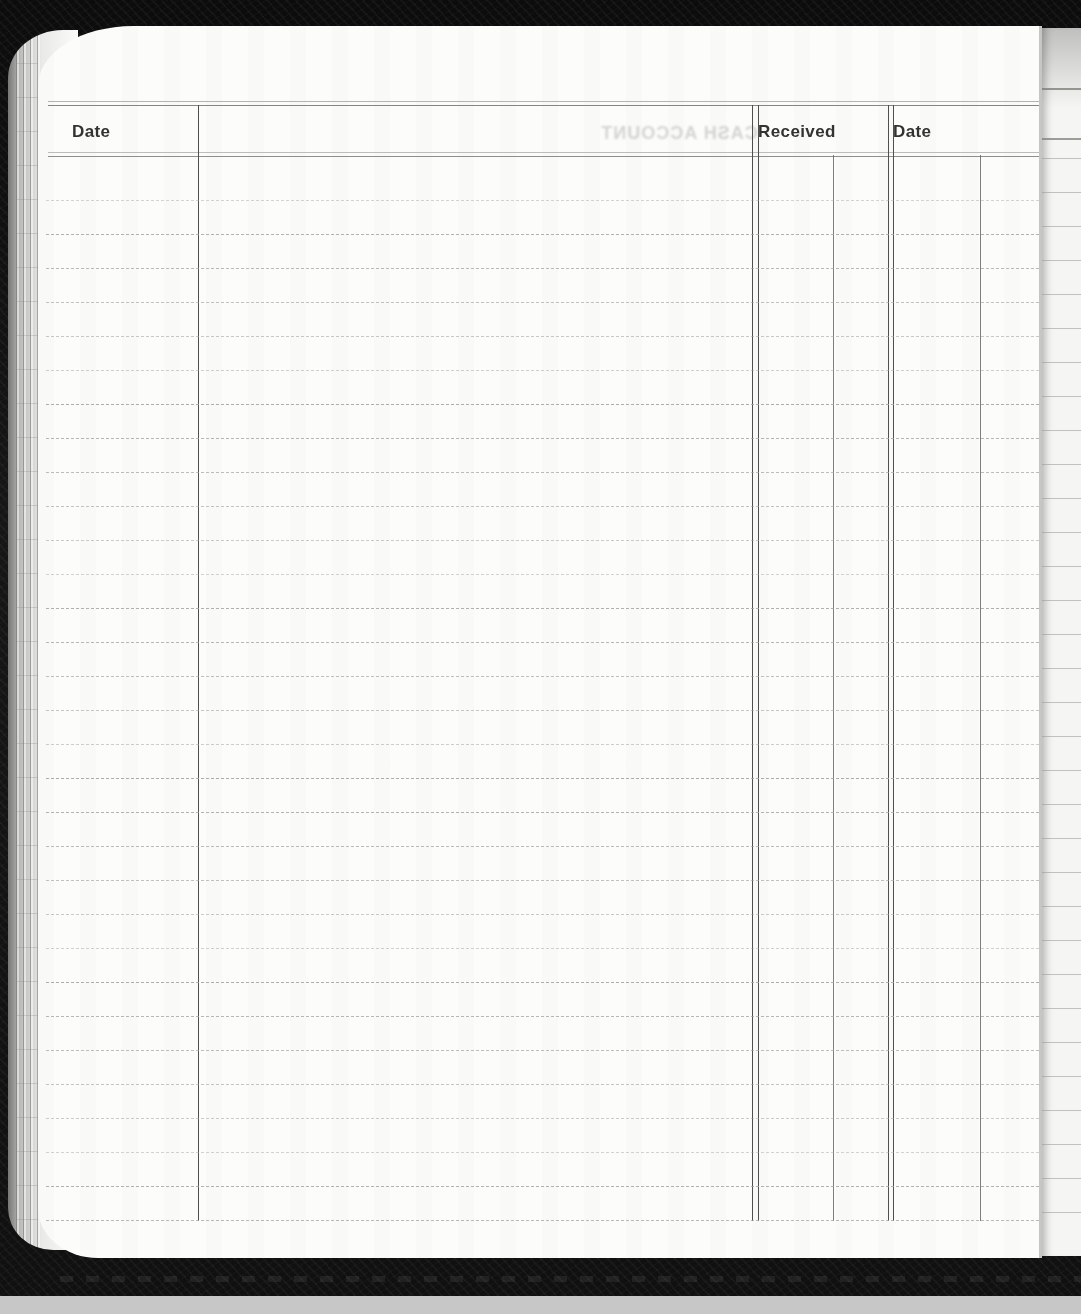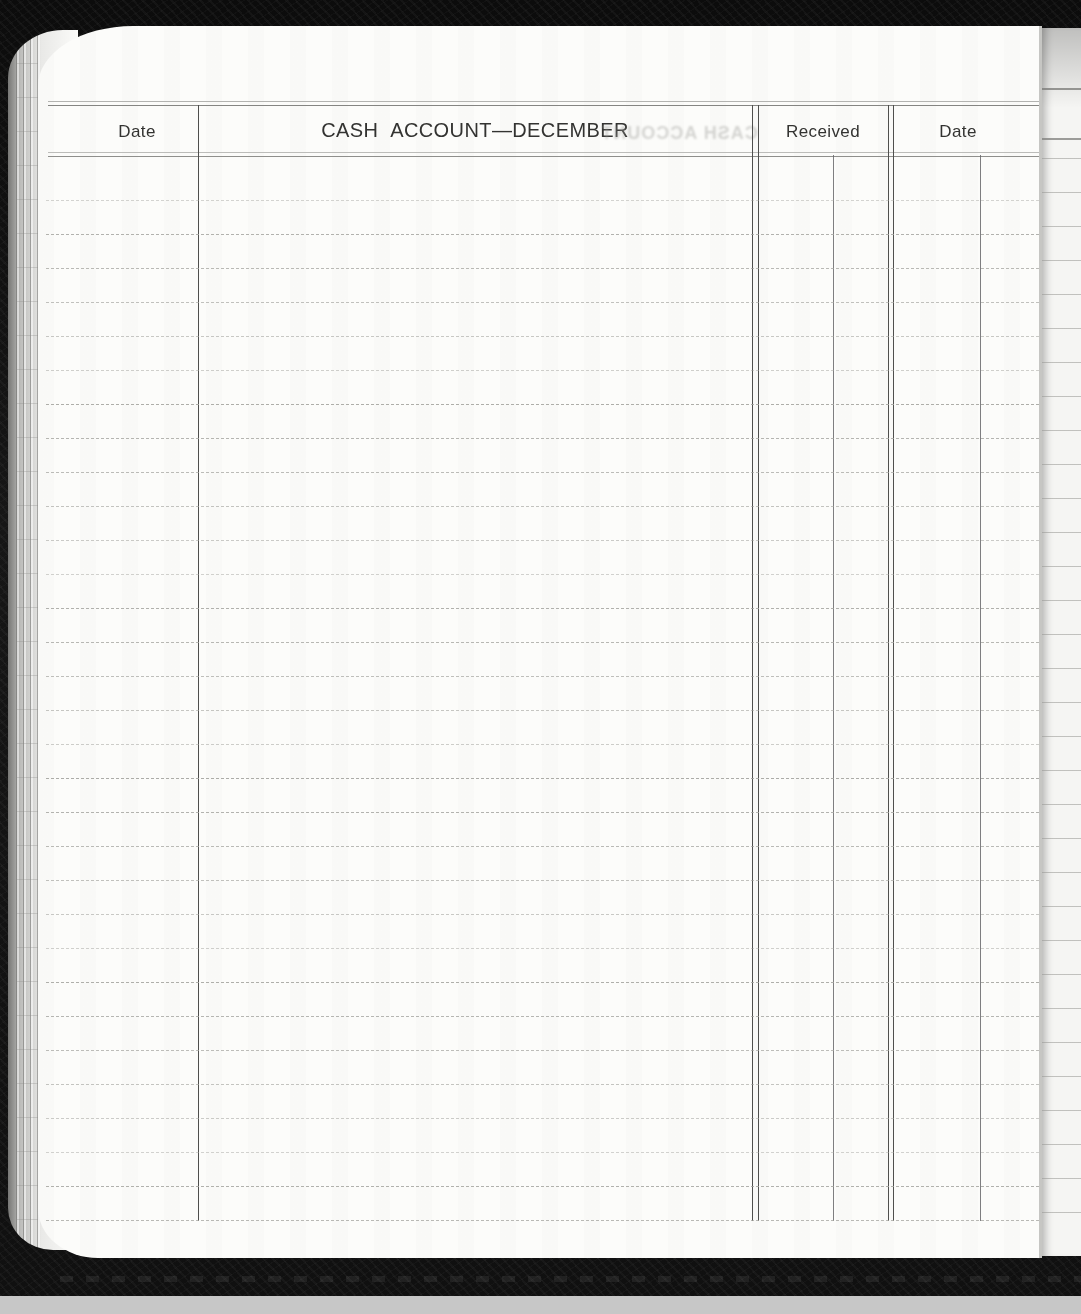--- a/index.html
+++ b/index.html
@@ -65,21 +65,21 @@
   }
   .page-hline{position:absolute;left:10px;right:0;height:1px;}
   .hl-top-outer{top:75px;background:#b3b3b0;}
   .hl-top-inner{top:79px;background:#858582;}
   .hl-bot-outer{top:126px;background:#bcbcb9;}
   .hl-bot-inner{top:130px;background:#8f8f8c;}
   
   .hdr{
     position:absolute;top:94px;height:24px;
     color:var(--header-text,#333331);
-    font-weight:400;text-align:center;line-height:24px;
+    font-weight:700;text-align:left;line-height:24px;
     letter-spacing:0.4px;white-space:nowrap;
   }
   .hdr.date{left:34px;width:130px;font-size:17px;}
   .hdr.title{left:160px;width:554px;font-size:20px;word-spacing:7px;top:92px;}
   .hdr.received{left:720px;width:130px;font-size:17px;}
   .hdr.paid{left:855px;width:130px;font-size:17px;}
   .ghost{
     position:absolute;left:557px;width:168px;top:96px;height:22px;
     font-size:18px;font-weight:700;color:#9d9d99;
     transform:scaleX(-1);
@@ -120,21 +120,20 @@
 
   <div class="page-stack"></div>
 
   <div class="page">
     <div class="page-hline hl-top-outer"></div>
     <div class="page-hline hl-top-inner"></div>
     <div class="page-hline hl-bot-outer"></div>
     <div class="page-hline hl-bot-inner"></div>
 
     <div class="hdr date">Date</div>
-    <div class="hdr title">CASH ACCOUNT—DECEMBER</div>
     <div class="ghost">CASH ACCOUNT</div>
     <div class="hdr received">Received</div>
     <div class="hdr paid">Date</div>
 
     <div class="vline v-date"></div>
     <div class="vline v-d1a"></div>
     <div class="vline v-d1b"></div>
     <div class="vline v-d2a"></div>
     <div class="vline v-d2b"></div>
     <div class="vline cents v-c1"></div>

